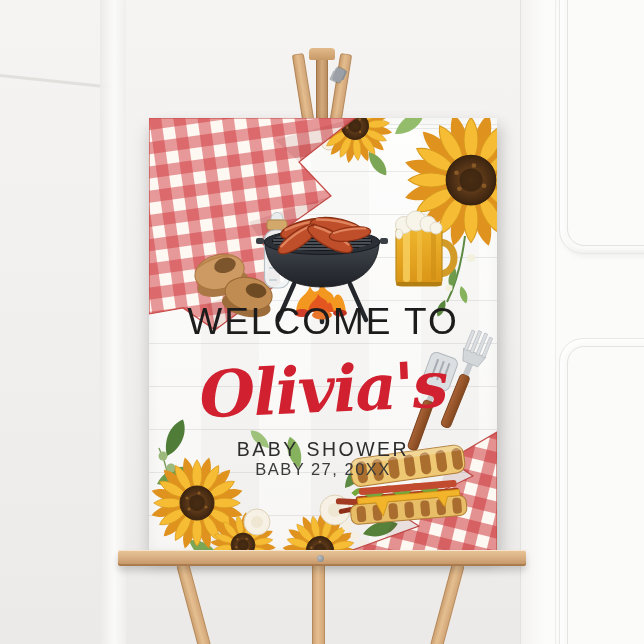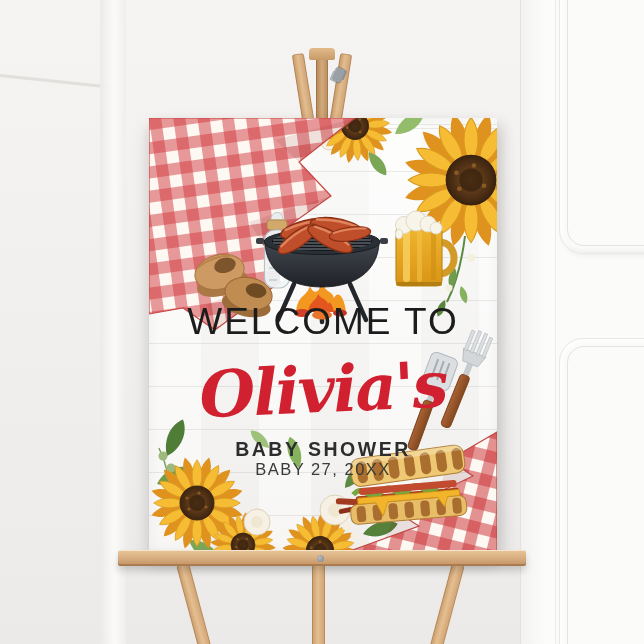--- a/index.html
+++ b/index.html
@@ -40,21 +40,21 @@
       repeating-linear-gradient(180deg, rgba(60,60,60,.10) 0 1px, rgba(255,255,255,0) 1px 43px),
       repeating-linear-gradient(90deg, rgba(255,255,255,.35) 0 52px, rgba(0,0,0,.012) 52px 110px),
       linear-gradient(180deg,#fdfdfc,#f3f2f0);
     background-position:0 10px,0 0,0 0;
     box-shadow:0 10px 16px rgba(0,0,0,.18), 7px 5px 14px rgba(0,0,0,.07), inset 0 0 14px rgba(0,0,0,.05);}
   .sign svg{position:absolute;inset:0;}
   .sign-text{position:absolute;inset:0;z-index:3;}
   .sign-text > div{position:absolute;left:0;width:100%;text-align:center;}
   .welcome-line{top:184px;font-size:37px;line-height:40px;letter-spacing:2px;color:#1c1c1c;font-family:"Liberation Sans",sans-serif;}
   .name-script{top:224px;font-size:64px;line-height:96px;color:#d1202f;font-family:"DejaVu Serif",serif;font-style:italic;font-weight:bold;letter-spacing:-2px;transform:rotate(-2.5deg);}
-  .event-line{top:320px;font-size:19.5px;line-height:22px;letter-spacing:2.5px;color:#2d2d2d;font-weight:700;}
+  .event-line{top:320px;font-size:19.5px;line-height:22px;letter-spacing:2.5px;color:#2d2d2d;font-weight:400;}
   .date-line{top:342px;font-size:16.5px;line-height:19px;letter-spacing:1.5px;color:#3a3a3a;}
 </style>
 </head>
 <body>
 
 <div class="scene">
 
   <div class="wall"></div>
   <div class="wall-trim"></div>
   <div class="wall-casing"></div>

